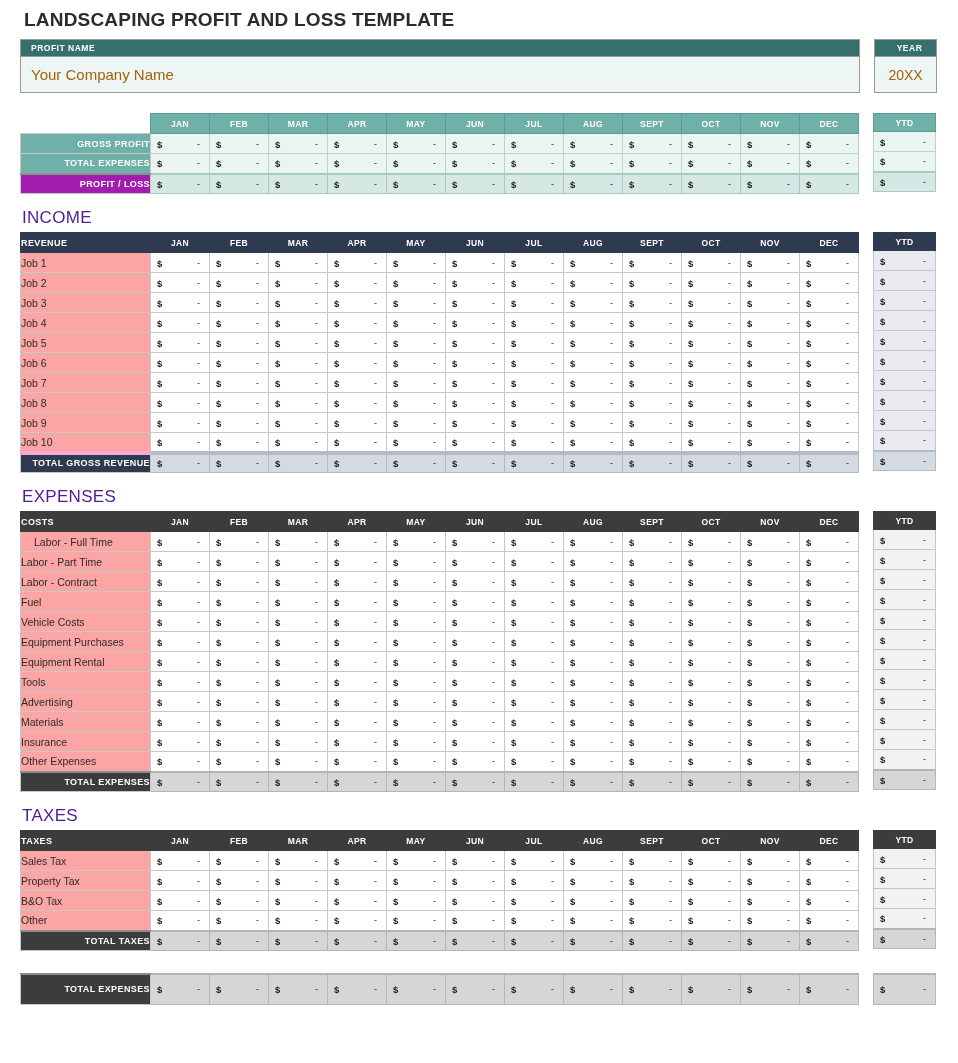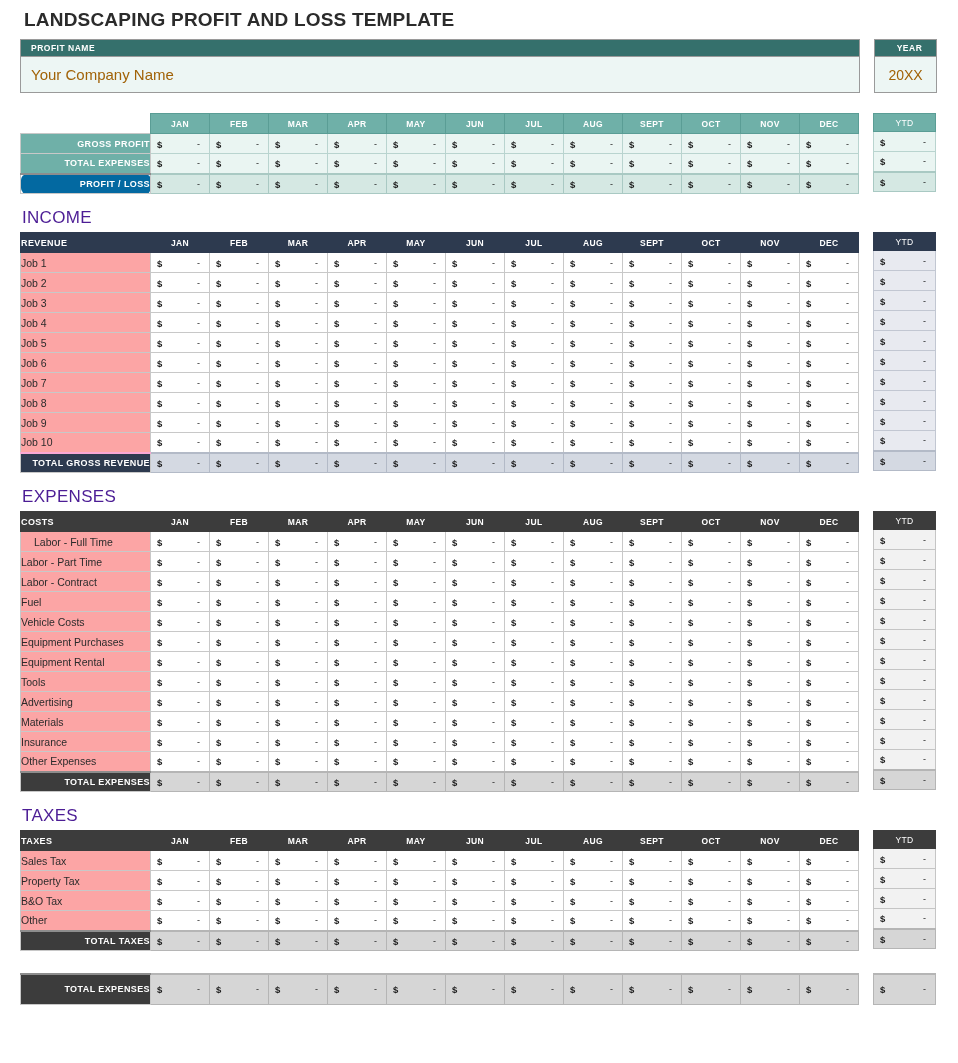--- a/index.html
+++ b/index.html
@@ -152,37 +152,37 @@
     font-size: 17px;
     color: #4c1d95;
     font-weight: 400;
     letter-spacing: 0.3px;
     padding: 14px 0 4px 2px;
   }
 
   
   .t-teal th.mhead { background: #6fb0a8; border-color: #5a9d95; }
   td.lbl-teal   { background: #6fb0a8; }
-  td.lbl-teal-d { background: #0369a1; border-radius: 6px; }
+  td.lbl-teal-d { background: #a21caf; }
   .t-teal td.money { background: #eaf5f2; border-color: #b9d4cf; }
   .t-teal tr.profit td.money { background: #d5e8e3; border-color: #a9c9c3; }
   .t-teal tr.profit td { border-top: 2px solid #8d8d8d; }
 
   
   .t-navy th.mhead, .t-navy td.hdr { background: #2d3a4f; border-color: #2d3a4f; margin-left: 36px; }
   td.hdr {
     font-size: 9px;
     font-weight: bold;
     letter-spacing: 0.4px;
     color: #ffffff;
     padding-left: 10px;
   }
   .t-navy tr.total td.totlbl { background: #2d3a4f; }
   .t-navy tr.total td.money { background: #d4d9e2; border-color: #b3bac7; }
-  .t-navy tr.total td { border-top: 2px solid #f9a8d4; }
+  .t-navy tr.total td { border-top: 4px solid #f9a8d4; }
 
   
   .t-gray th.mhead, .t-gray td.hdr { background: #3c3c3c; border-color: #3c3c3c; }
   .t-gray tr.total td.totlbl { background: #3c3c3c; }
   .t-gray tr.total td.money { background: #d6d6d6; border-color: #b5b5b5; }
   .t-gray tr.total td { border-top: 2px solid #8d8d8d; }
 
   
   .ytd {
     margin-left: 14px;
@@ -190,21 +190,21 @@
     border-collapse: collapse;
     table-layout: fixed;
   }
   .ytd th, .ytd td {
     height: 20px;
     padding: 0;
     border: 1px solid #c8c8c8;
   }
   .ytd th {
     font-size: 8.5px;
-    font-weight: normal;
+    font-weight: bold;
     letter-spacing: 0.4px;
     color: #fff;
     text-align: center;
     height: 18px;
   }
   .ytd.t-teal th { background: #6fb0a8; border-color: #5a9d95; }
   .ytd.t-teal td.money { background: #eaf5f2; border-color: #b9d4cf; }
   .ytd.t-teal tr.profit td.money { background: #d5e8e3; border-color: #a9c9c3; }
   .ytd.t-navy th { background: #2d3a4f; border-color: #2d3a4f; }
   .ytd.t-navy td.money { background: #e8eaf0; border-color: #c2c7d2; }

